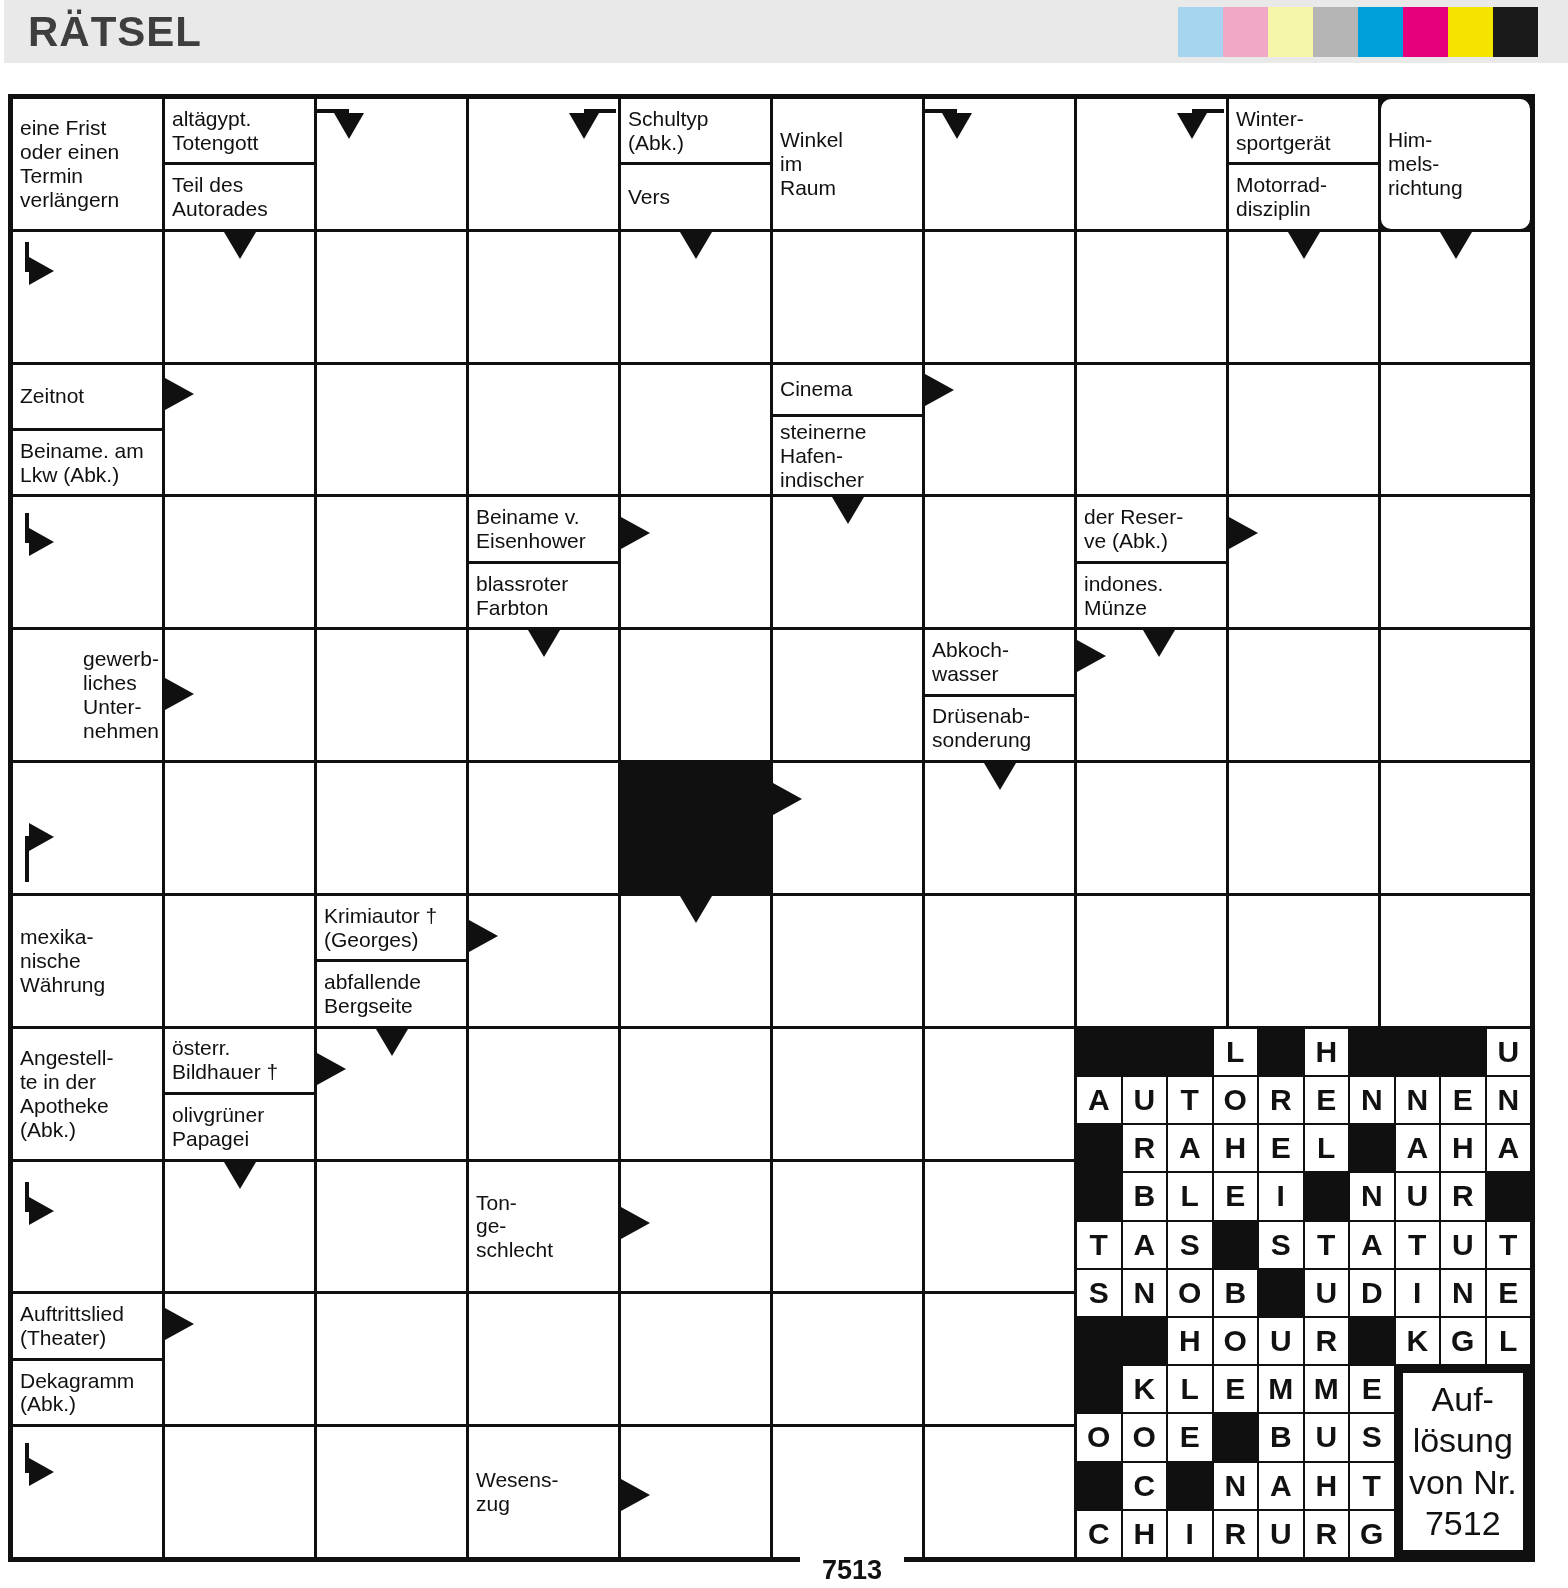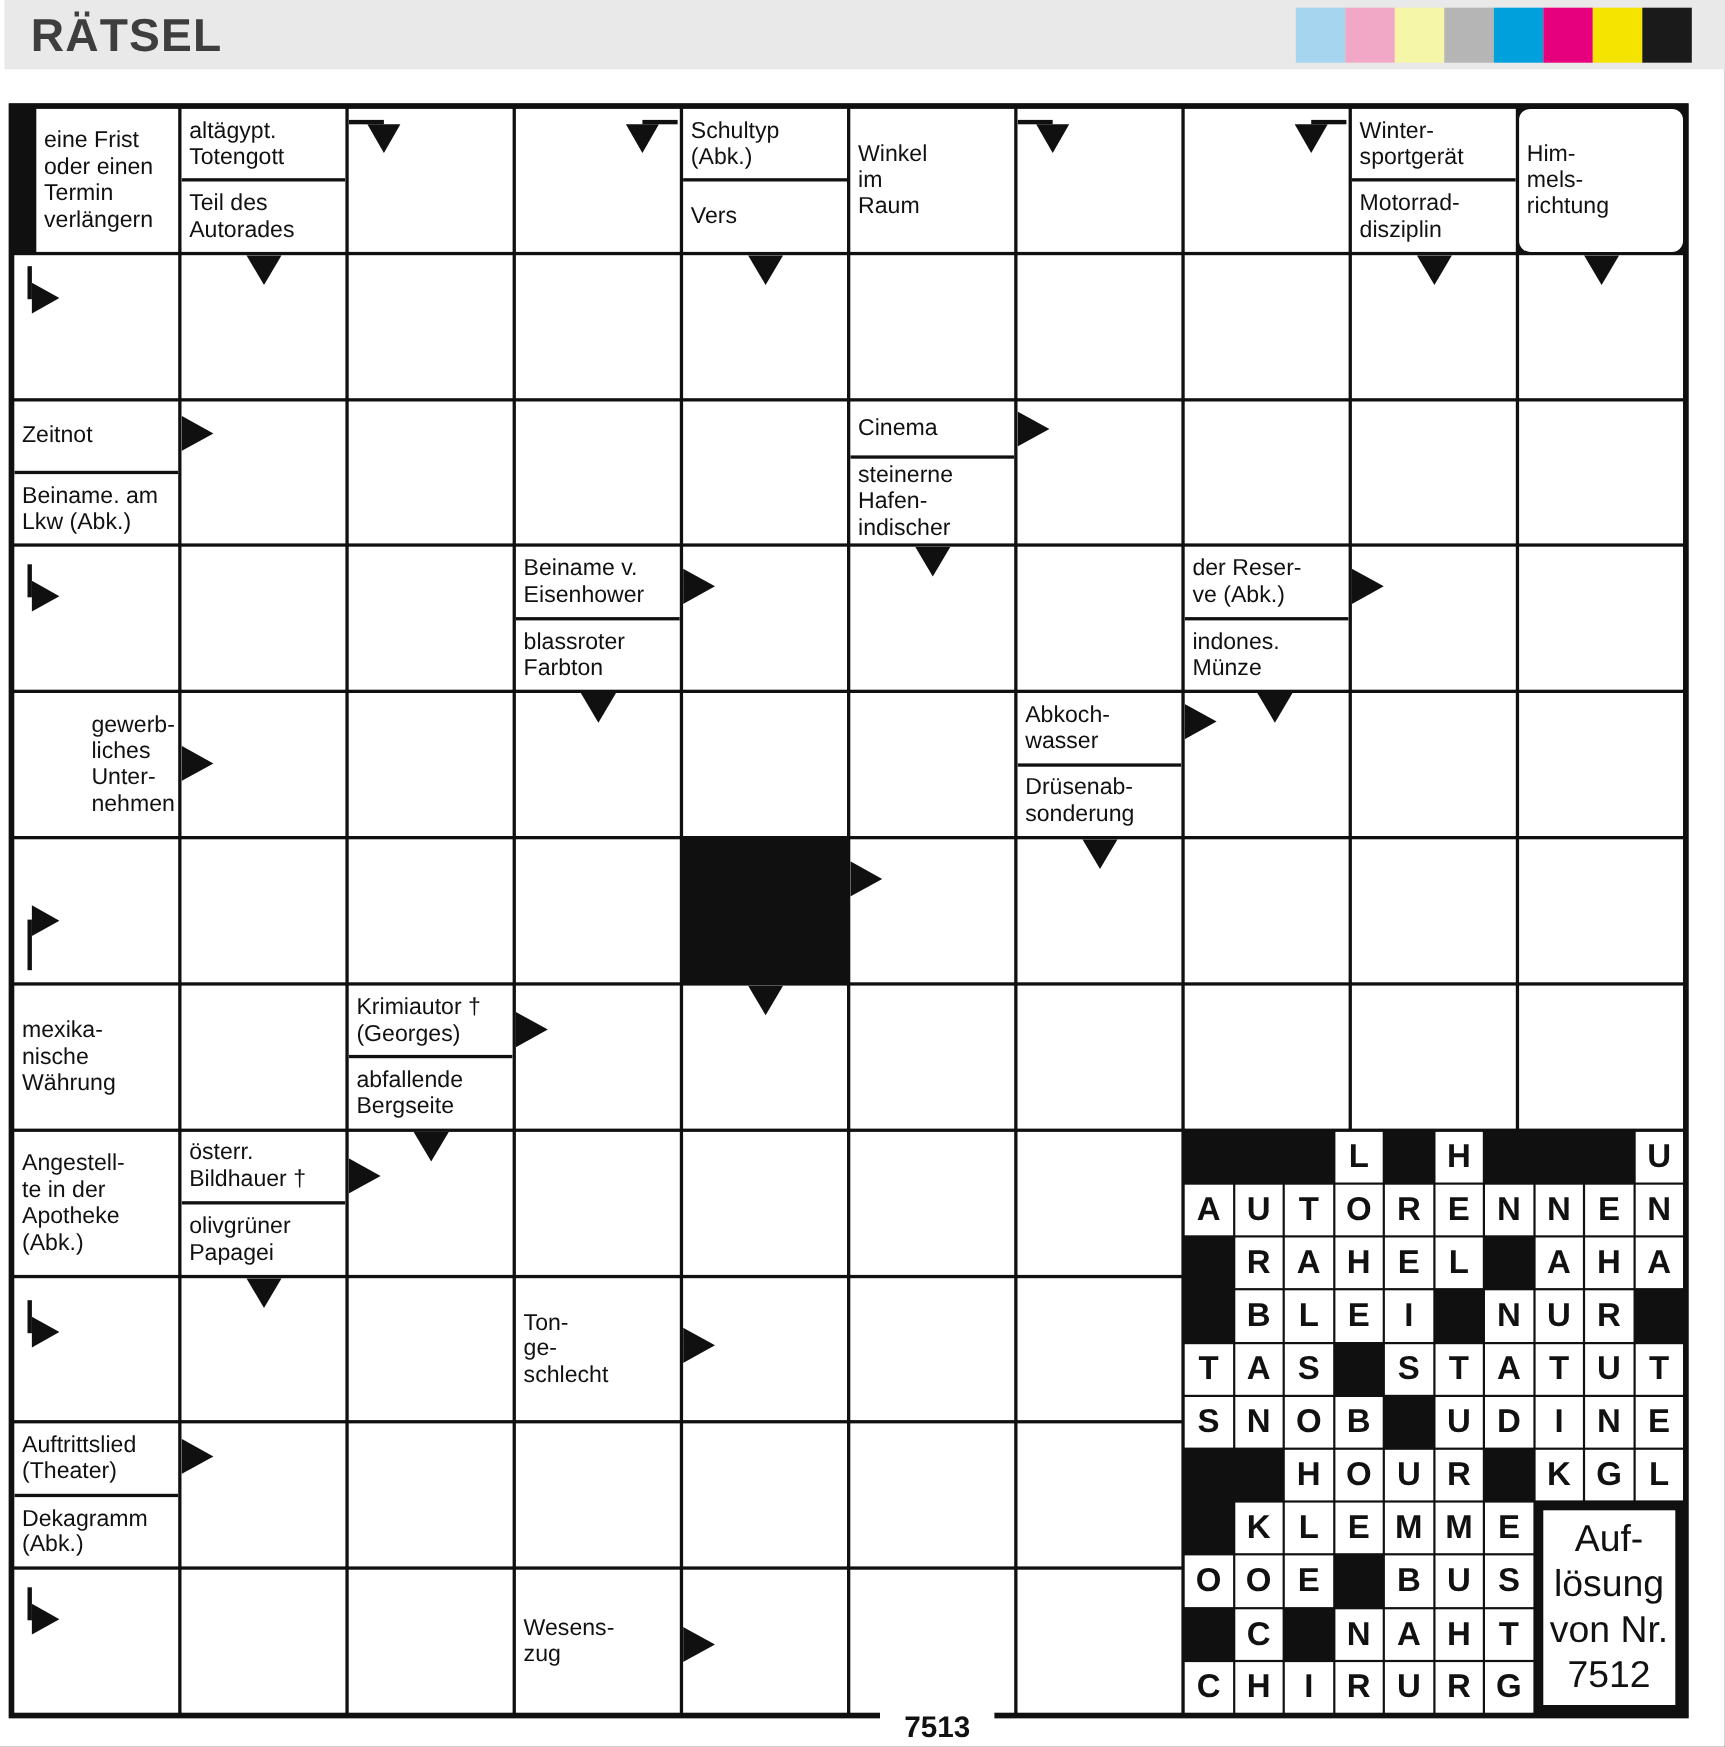--- a/index.html
+++ b/index.html
@@ -106,21 +106,21 @@
       <div class="swatch" style="background: rgb(246, 246, 168);"></div>
       <div class="swatch" style="background: rgb(181, 181, 181);"></div>
       <div class="swatch" style="background: rgb(0, 160, 220);"></div>
       <div class="swatch" style="background: rgb(230, 0, 126);"></div>
       <div class="swatch" style="background: rgb(245, 228, 0);"></div>
       <div class="swatch" style="background: rgb(26, 26, 26);"></div>
     </div>
 </div>
 
 <div class="grid" id="grid">
-    <div class="cell clue-cell" style="grid-area: 1 / 1; margin-left: 20px;">
+    <div class="cell clue-cell" style="grid-area: 1 / 1;">
       <div class="clue-part">eine Frist
 oder einen
 Termin
 verlängern</div>
     </div>
     <div class="cell clue-cell" style="grid-area: 1 / 2;">
       <div class="clue-part">altägypt.
 Totengott</div>
       <div class="clue-part">Teil des
 Autorades</div>

